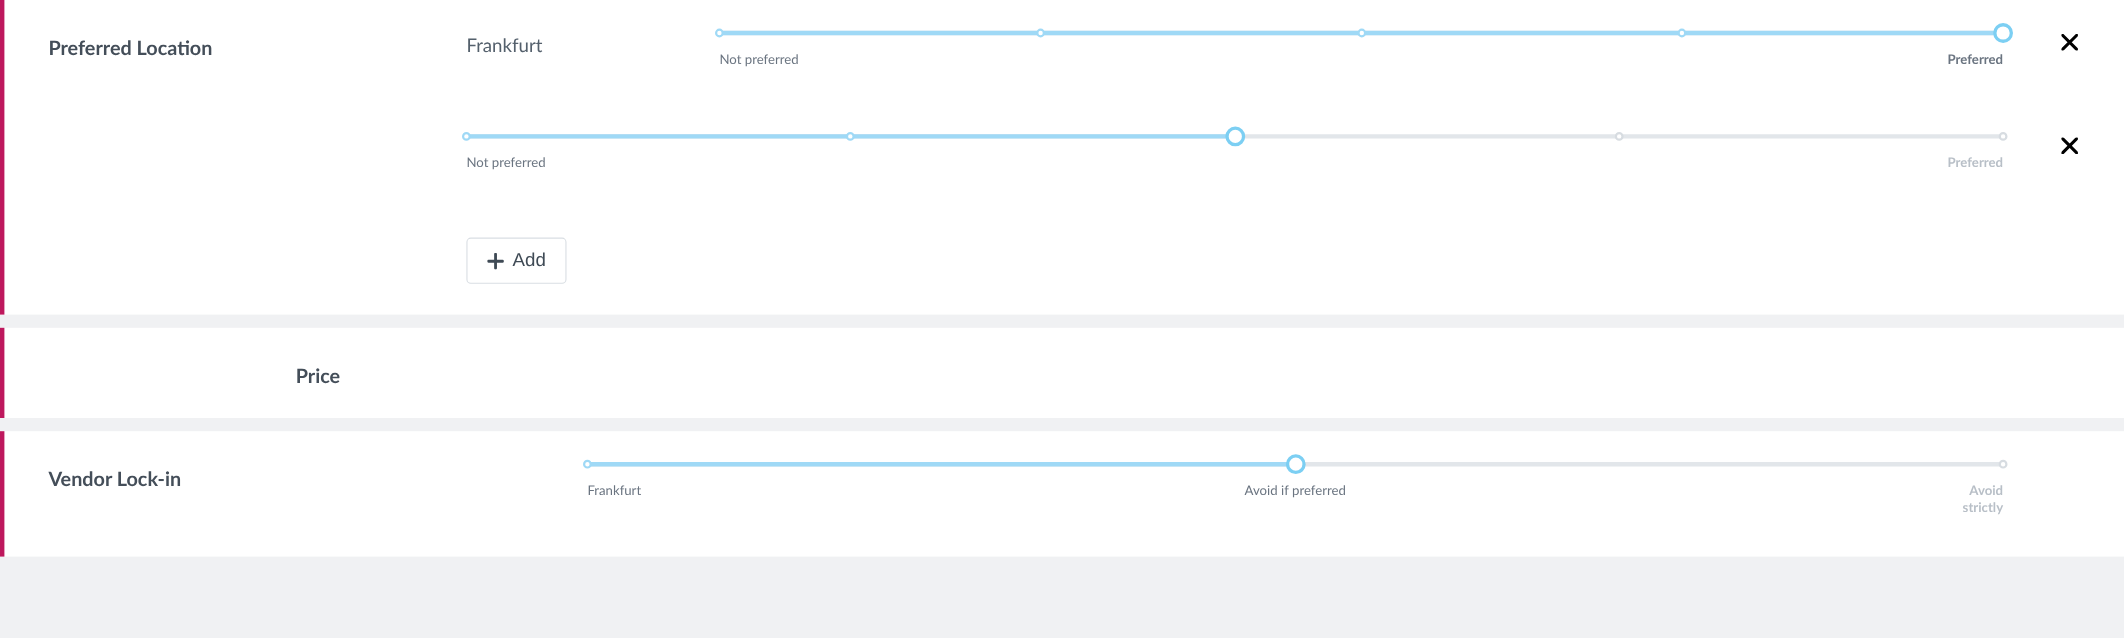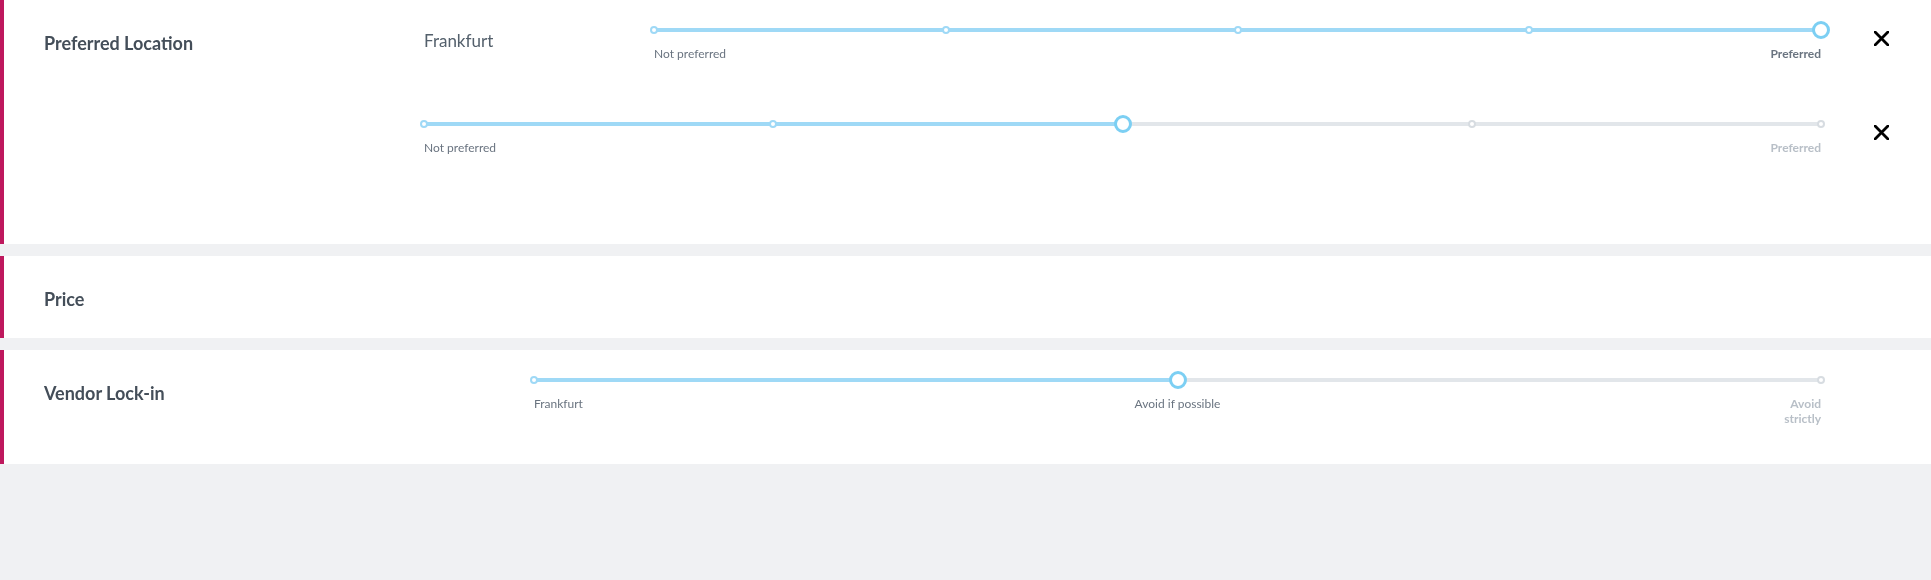--- a/index.html
+++ b/index.html
@@ -202,44 +202,52 @@
           </div>
           <div class="remove-col">
             <span class="remove-btn">
               <svg width="15" height="15" viewBox="0 0 14 14">
                   <path d="M1 1 L13 13 M13 1 L1 13" stroke="#000" stroke-width="2.6" stroke-linecap="round"></path>
                 </svg>
             </span>
           </div>
         </div>
 
+        <div>
+          <button class="add-btn">
+            <svg width="15" height="15" viewBox="0 0 14 14">
+                <path d="M7 1 L7 13 M1 7 L13 7" stroke="#3f4a55" stroke-width="2.4" stroke-linecap="round"></path>
+              </svg>
+            <span>Add</span>
+          </button>
+        </div>
 
       </div>
     </div>
   </div>
 
   <div class="card">
     <div class="wide-slider-row">
-      <div class="section-title" style="width:490px;flex:0 0 490px;">Price</div>
+      <div class="section-title" style="width:490px;flex:0 0 490px;text-align:center;">Price</div>
     </div>
   </div>
 
   <div class="card">
     <div class="wide-slider-row">
       <div class="section-title" style="width:490px;flex:0 0 490px;">Vendor Lock-in</div>
       <div class="slider-area" style="margin-right:70px;">
         <div class="slider-track">
           <div class="slider-fill" style="width:50%"></div>
           <span class="tick active" style="left:0%"></span>
           <span class="handle" style="left:50%"></span>
           <span class="tick inactive" style="left:100%"></span>
         </div>
         <div class="slider-labels">
           <span class="slabel left" style="left:0%">Frankfurt</span>
-          <span class="slabel" style="left:50%">Avoid if possible</span>
+          <span class="slabel" style="left:50%">Avoid if preferred</span>
           <span class="slabel right dim" style="left:100%">Avoid
 strictly</span>
         </div>
       </div>
     </div>
   </div>
 
 </div>
 
 </body></html>

